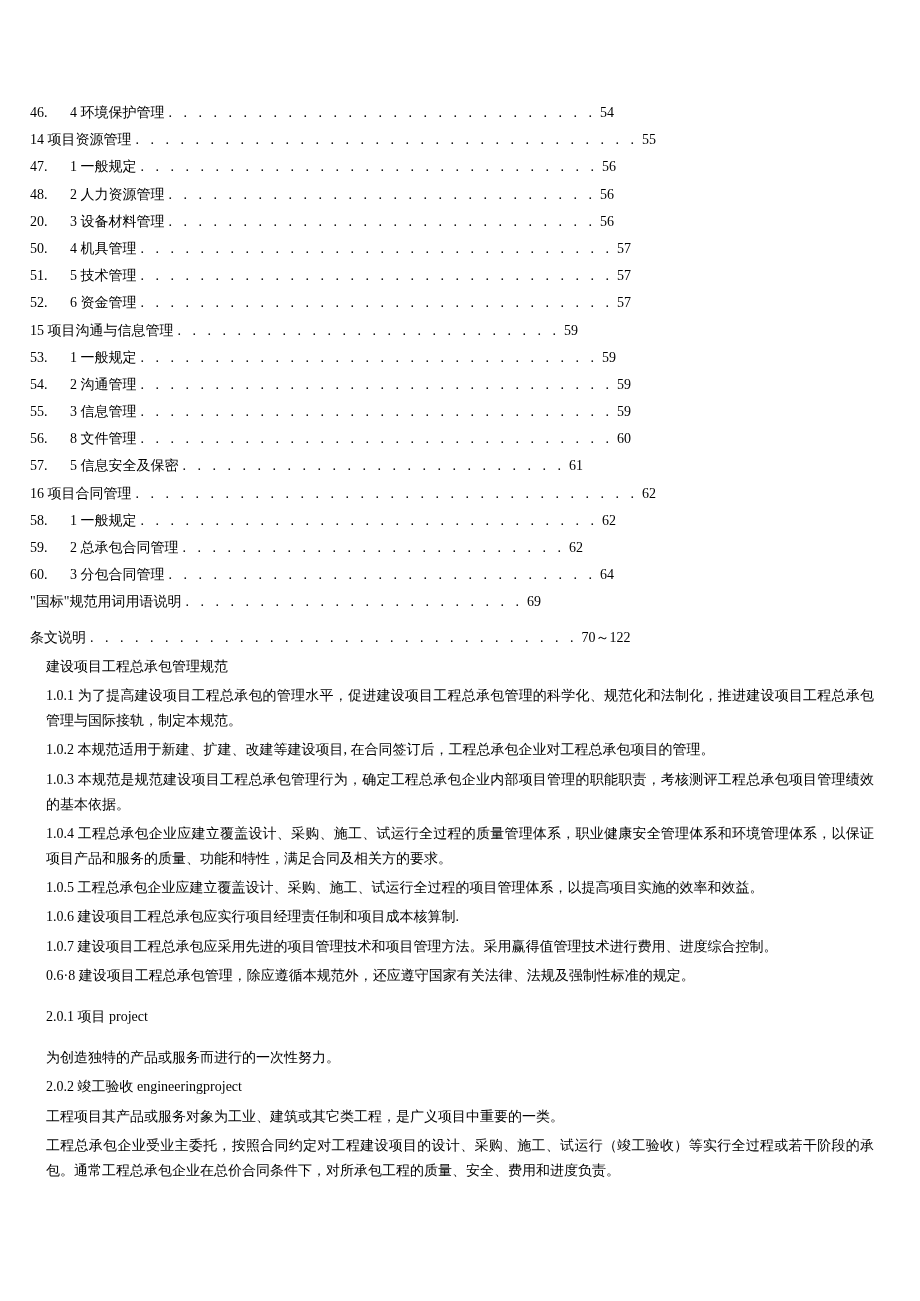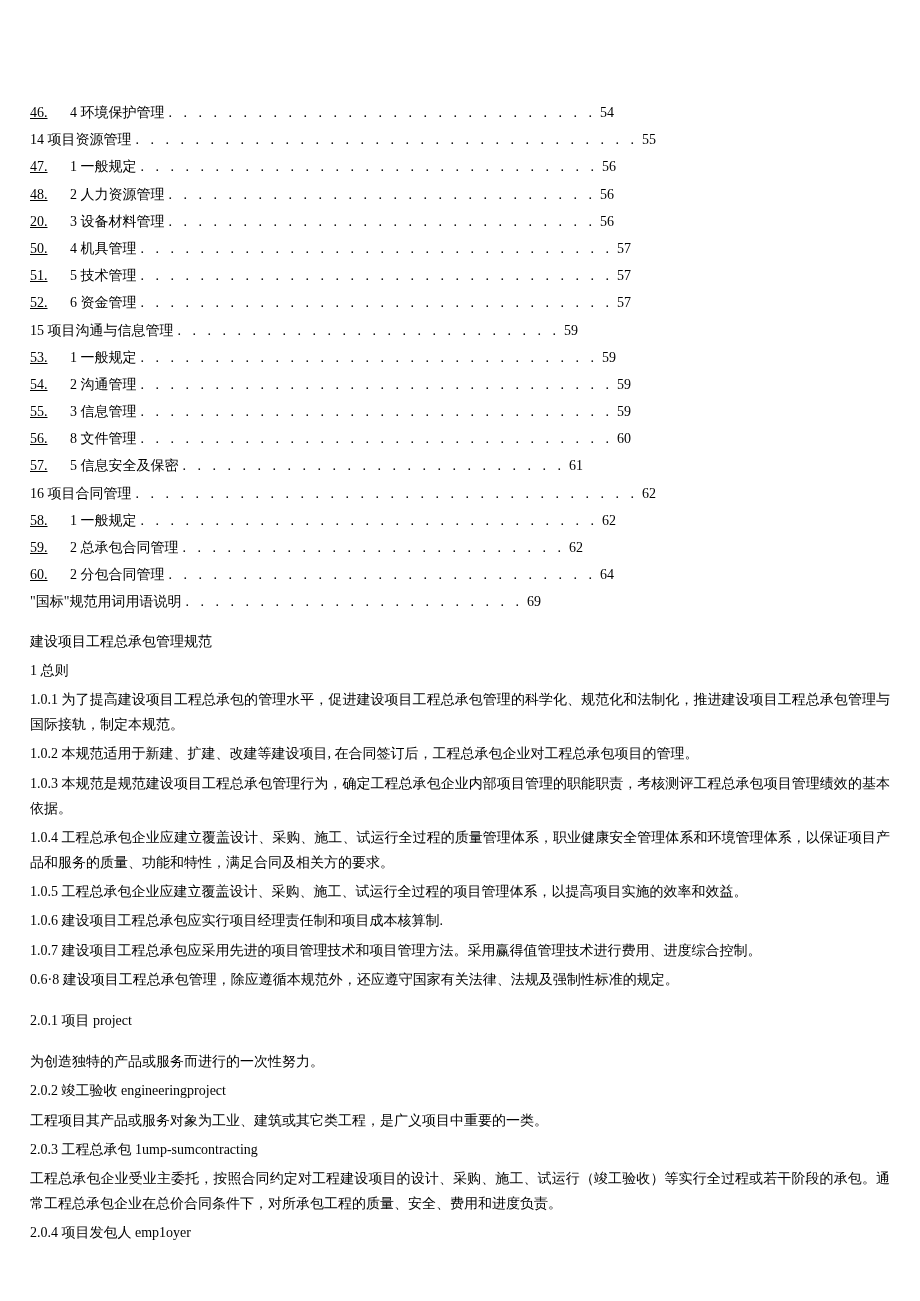--- a/index.html
+++ b/index.html
@@ -13,38 +13,37 @@
     width: 860px;
   }
   .toc-line {
     display: flex;
     align-items: baseline;
     white-space: nowrap;
     margin-bottom: 2px;
   }
   .toc-num {
     min-width: 40px;
-    text-decoration: underline;
   }
   .toc-title {
     flex-shrink: 0;
   }
   .toc-dots {
     flex: 0 1 auto;
     overflow: hidden;
     letter-spacing: 4px;
     padding: 0 4px;
   }
   .toc-page {
     flex-shrink: 0;
     text-align: right;
   }
   .para {
     text-align: justify;
-    margin: 4px 0;
+    margin: 4px 16px;
   }
   .section-gap {
     height: 8px;
   }
 </style>
 </head>
 <body>
 
 <div>
   <div class="toc-line">
@@ -141,48 +140,50 @@
       <span class="toc-page">62</span>
     </div>
   <div class="toc-line">
       <span class="toc-num">59.</span>
       <span class="toc-title">2 总承包合同管理</span>
       <span class="toc-dots">. . . . . . . . . . . . . . . . . . . . . . . . . .</span>
       <span class="toc-page">62</span>
     </div>
   <div class="toc-line">
       <span class="toc-num">60.</span>
-      <span class="toc-title">2 分包合同管理</span>
+      <span class="toc-title">3 分包合同管理</span>
       <span class="toc-dots">. . . . . . . . . . . . . . . . . . . . . . . . . . . . .</span>
       <span class="toc-page">64</span>
     </div>
   <div class="toc-line">
       <span class="toc-title">"国标"规范用词用语说明</span>
       <span class="toc-dots">. . . . . . . . . . . . . . . . . . . . . . .</span>
       <span class="toc-page">69</span>
     </div>
 
   <div class="section-gap"></div>
+  <div class="toc-line">
+      <span class="toc-title">条文说明</span>
+      <span class="toc-dots">. . . . . . . . . . . . . . . . . . . . . . . . . . . . . . . . .</span>
+      <span class="toc-page">70～122</span>
+    </div>
 </div>
 
 <div>
   <div class="para">建设项目工程总承包管理规范</div>
-  <div class="para">1 总则</div>
   <div class="para">1.0.1 为了提高建设项目工程总承包的管理水平，促进建设项目工程总承包管理的科学化、规范化和法制化，推进建设项目工程总承包管理与国际接轨，制定本规范。</div>
   <div class="para">1.0.2 本规范适用于新建、扩建、改建等建设项目, 在合同签订后，工程总承包企业对工程总承包项目的管理。</div>
   <div class="para">1.0.3 本规范是规范建设项目工程总承包管理行为，确定工程总承包企业内部项目管理的职能职责，考核测评工程总承包项目管理绩效的基本依据。</div>
   <div class="para">1.0.4 工程总承包企业应建立覆盖设计、采购、施工、试运行全过程的质量管理体系，职业健康安全管理体系和环境管理体系，以保证项目产品和服务的质量、功能和特性，满足合同及相关方的要求。</div>
   <div class="para">1.0.5 工程总承包企业应建立覆盖设计、采购、施工、试运行全过程的项目管理体系，以提高项目实施的效率和效益。</div>
   <div class="para">1.0.6 建设项目工程总承包应实行项目经理责任制和项目成本核算制.</div>
   <div class="para">1.0.7 建设项目工程总承包应采用先进的项目管理技术和项目管理方法。采用赢得值管理技术进行费用、进度综合控制。</div>
   <div class="para">0.6·8 建设项目工程总承包管理，除应遵循本规范外，还应遵守国家有关法律、法规及强制性标准的规定。</div>
 
   <div class="section-gap"></div>
   <div class="para">2.0.1 项目 project</div>
   <div class="section-gap"></div>
   <div class="para">为创造独特的产品或服务而进行的一次性努力。</div>
   <div class="para">2.0.2 竣工验收 engineeringproject</div>
   <div class="para">工程项目其产品或服务对象为工业、建筑或其它类工程，是广义项目中重要的一类。</div>
-  <div class="para">2.0.3 工程总承包 1ump-sumcontracting</div>
   <div class="para">工程总承包企业受业主委托，按照合同约定对工程建设项目的设计、采购、施工、试运行（竣工验收）等实行全过程或若干阶段的承包。通常工程总承包企业在总价合同条件下，对所承包工程的质量、安全、费用和进度负责。</div>
-  <div class="para">2.0.4 项目发包人 emp1oyer</div>
 
 </div>
 
 </body></html>

